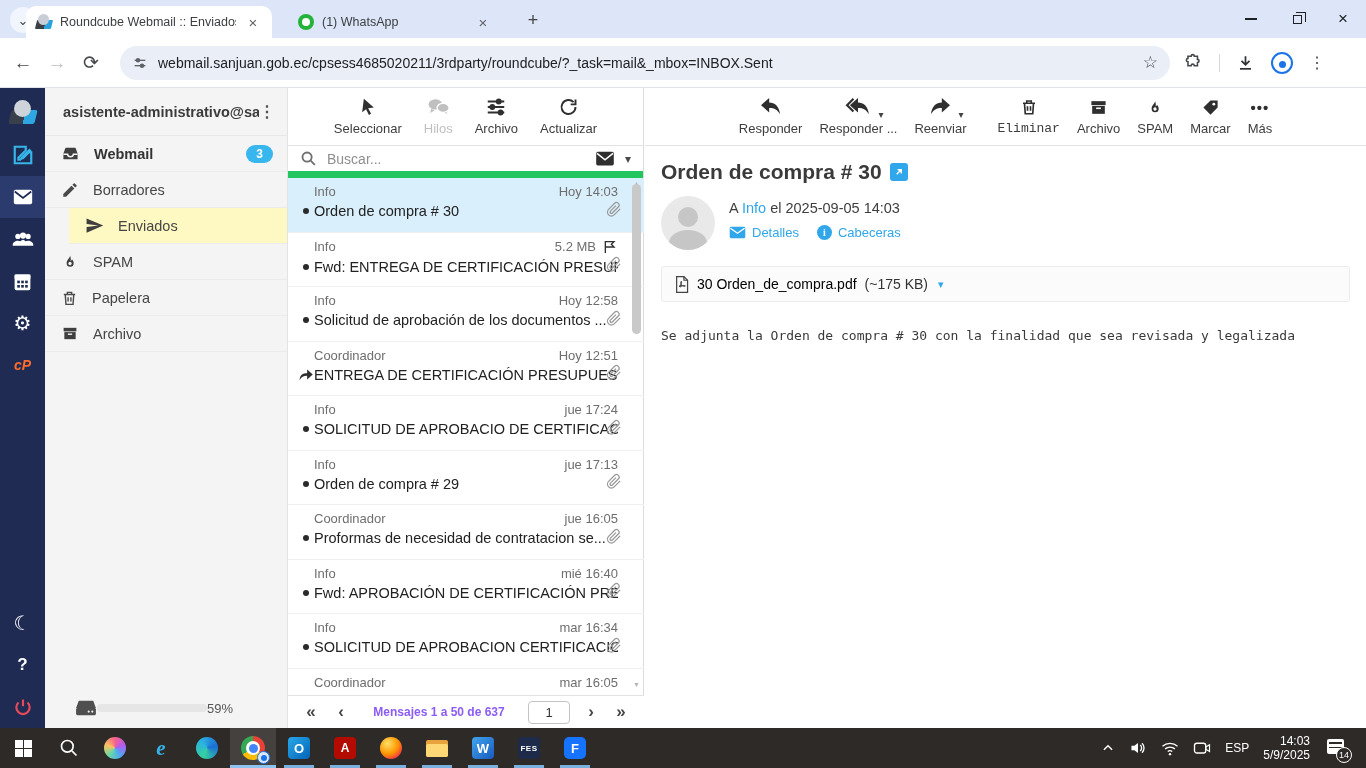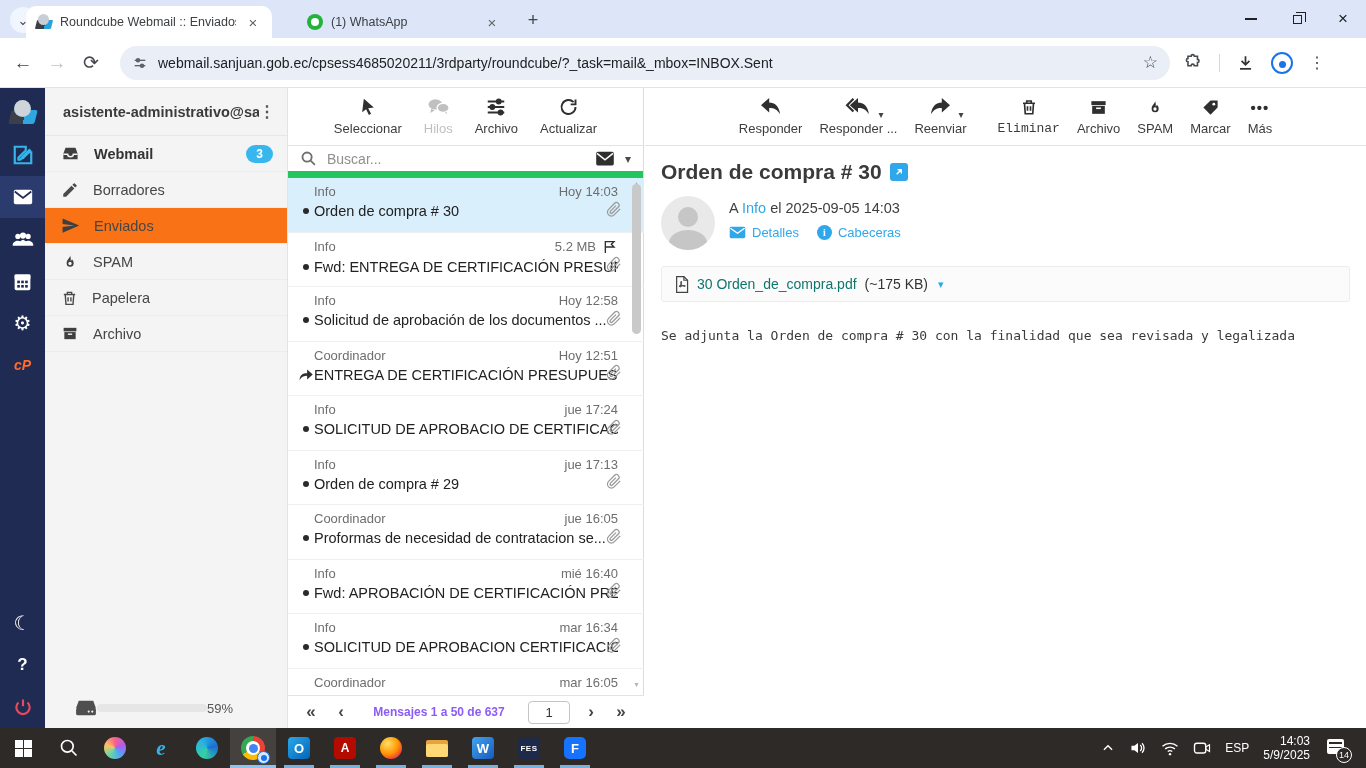--- a/index.html
+++ b/index.html
@@ -7,21 +7,21 @@
   body { font-family:"Liberation Sans", sans-serif; }
   .screen { position:relative; width:1366px; height:768px; background:#fff; overflow:hidden; }
   .ic svg { display:block; }
 
   
   .tabstrip { position:absolute; left:0; top:0; width:1366px; height:38px; background:#dce6f8; }
   .tab-search { position:absolute; left:10px; top:7px; width:26px; height:26px; border-radius:50%; background:#f1f5fd;
     display:flex; align-items:center; justify-content:center; color:#444; font-size:13px; }
   .tab { position:absolute; top:6px; height:32px; display:flex; align-items:center; gap:8px; padding:0 10px; font-size:12.5px; color:#3c4043; }
   .tab.active { left:26px; width:246px; background:#fff; border-radius:10px 10px 0 0; }
-  .tab.inactive { left:297px; width:214px; }
+  .tab.inactive { left:288px; width:214px; }
   .tab .title { flex:1; white-space:nowrap; overflow:hidden; }
   .tab .close { color:#5f6368; font-size:15px; width:18px; height:18px; display:flex; align-items:center; justify-content:center; border-radius:50%; }
   .fav-rc { width:16px; height:16px; position:relative; flex:0 0 16px; }
   .fav-rc .base { position:absolute; left:0; bottom:1px; width:16px; height:9px; background:linear-gradient(90deg,#3b3f46 55%,#29a3e0 55%); transform:skewX(-14deg); border-radius:1px; }
   .fav-rc .ball { position:absolute; left:2px; top:0; width:11px; height:11px; border-radius:50%; background:#c9ced6; }
   .fav-wa { width:16px; height:16px; border-radius:50%; background:#23b33a; position:relative; flex:0 0 16px; }
   .fav-wa:after { content:""; position:absolute; left:4px; top:4px; width:8px; height:8px; border-radius:50%; background:#fff; }
   .newtab { position:absolute; left:520px; top:7px; width:26px; height:26px; display:flex; align-items:center; justify-content:center; font-size:18px; color:#444; }
   .winctl { position:absolute; right:0; top:0; height:38px; display:flex; }
   .winctl .btn { width:46px; height:38px; display:flex; align-items:center; justify-content:center; color:#202124; }
@@ -58,21 +58,21 @@
   .rail .q { font-weight:bold; font-size:17px; }
 
   
   .folders { position:absolute; left:45px; top:0; width:243px; height:640px; background:#f4f4f4; border-right:1px solid #e3e3e3; }
   .acct { height:48px; display:flex; align-items:center; padding:0 12px 0 18px; border-bottom:1px solid #e7e7e7; }
   .acct .name { flex:1; font-size:14.5px; font-weight:bold; color:#3b3b3b; white-space:nowrap; overflow:hidden; }
   .acct .kebab { color:#555; font-size:16px; font-weight:bold; }
   .folder { height:36px; display:flex; align-items:center; gap:14px; padding:0 14px 0 16px; border-bottom:1px solid #ececec; color:#464646; }
   .folder .flabel { flex:1; font-size:14.5px; }
   .folder.unread .flabel { font-weight:bold; color:#333; }
-  .folder.sel { background:#f97316; }
+  .folder.sel { background:#fef9c3;margin-left:24px; }
   .badge { background:#38b7ef; color:#fff; font-size:12px; font-weight:bold; padding:2px 10px; border-radius:10px; }
   .quota { position:absolute; left:0; bottom:0; width:243px; height:40px; display:flex; align-items:center; padding:0 14px 0 30px; }
   .qtrack { width:110px; height:8px; border-radius:4px; background:#e6e6e6; overflow:hidden; }
   .qfill { height:8px; background:#6ec2ef; border-radius:4px; }
   .qpct { font-size:13px; color:#555; }
 
   
   .list { position:absolute; left:288px; top:0; width:356px; height:640px; background:#fff; border-right:1px solid #dcdcdc; }
   .ltoolbar { height:58px; border-bottom:1px solid #e3e3e3; display:flex; align-items:flex-start; justify-content:center; gap:22px; padding-top:8px; }
   .tbtn { display:flex; flex-direction:column; align-items:center; gap:3px; color:#3d3d3d; font-size:13px; }
@@ -114,21 +114,21 @@
   .avatar .hd { position:absolute; left:17px; top:11px; width:20px; height:20px; border-radius:50%; background:#c6c6c6; }
   .avatar .bd { position:absolute; left:8px; top:34px; width:38px; height:26px; border-radius:50% 50% 0 0; background:#c6c6c6; }
   .metatxt { padding-top:4px; }
   .mline { font-size:14.5px; color:#3e3e3e; }
   .mline .lnk { color:#2fa7ea; }
   .mlinks { display:flex; gap:18px; margin-top:9px; align-items:center; }
   .mlink { display:flex; gap:6px; align-items:center; color:#2fa7ea; font-size:13px; }
   .infoc { width:15px; height:15px; border-radius:50%; background:#2fa7ea; color:#fff; font-size:10px; font-weight:bold; display:flex; align-items:center; justify-content:center; font-family:"Liberation Serif",serif; }
   .attachbar { margin:16px 16px 0; height:36px; border:1px solid #ececec; background:#fbfbfb; border-radius:3px;
     display:flex; align-items:center; gap:8px; padding:0 12px; }
-  .attname { font-size:14px; color:#0f766e; }
+  .attname { font-size:14px; color:#000000; }
   .attsize { font-size:14px; color:#333; }
   .attcaret { color:#2fa7ea; font-size:11px; margin-left:2px; }
   .rbody { margin:26px 16px; font-family:"DejaVu Sans Mono","Liberation Mono",monospace; font-size:13px; color:#3a3a3a; }
 
   
   .taskbar { position:absolute; left:0; top:728px; width:1366px; height:40px; background:#2e2a27; display:flex; align-items:center; }
   .tb-ic { width:46px; height:40px; display:flex; align-items:center; justify-content:center; position:relative; }
   .tb-ic .run { position:absolute; bottom:0; left:8px; right:8px; height:3px; background:#7ab0dd; }
   .tb-ic.active { background:#45413e; }
   .tb-ic.active .run { left:0; right:0; background:#8fc3ef; }

